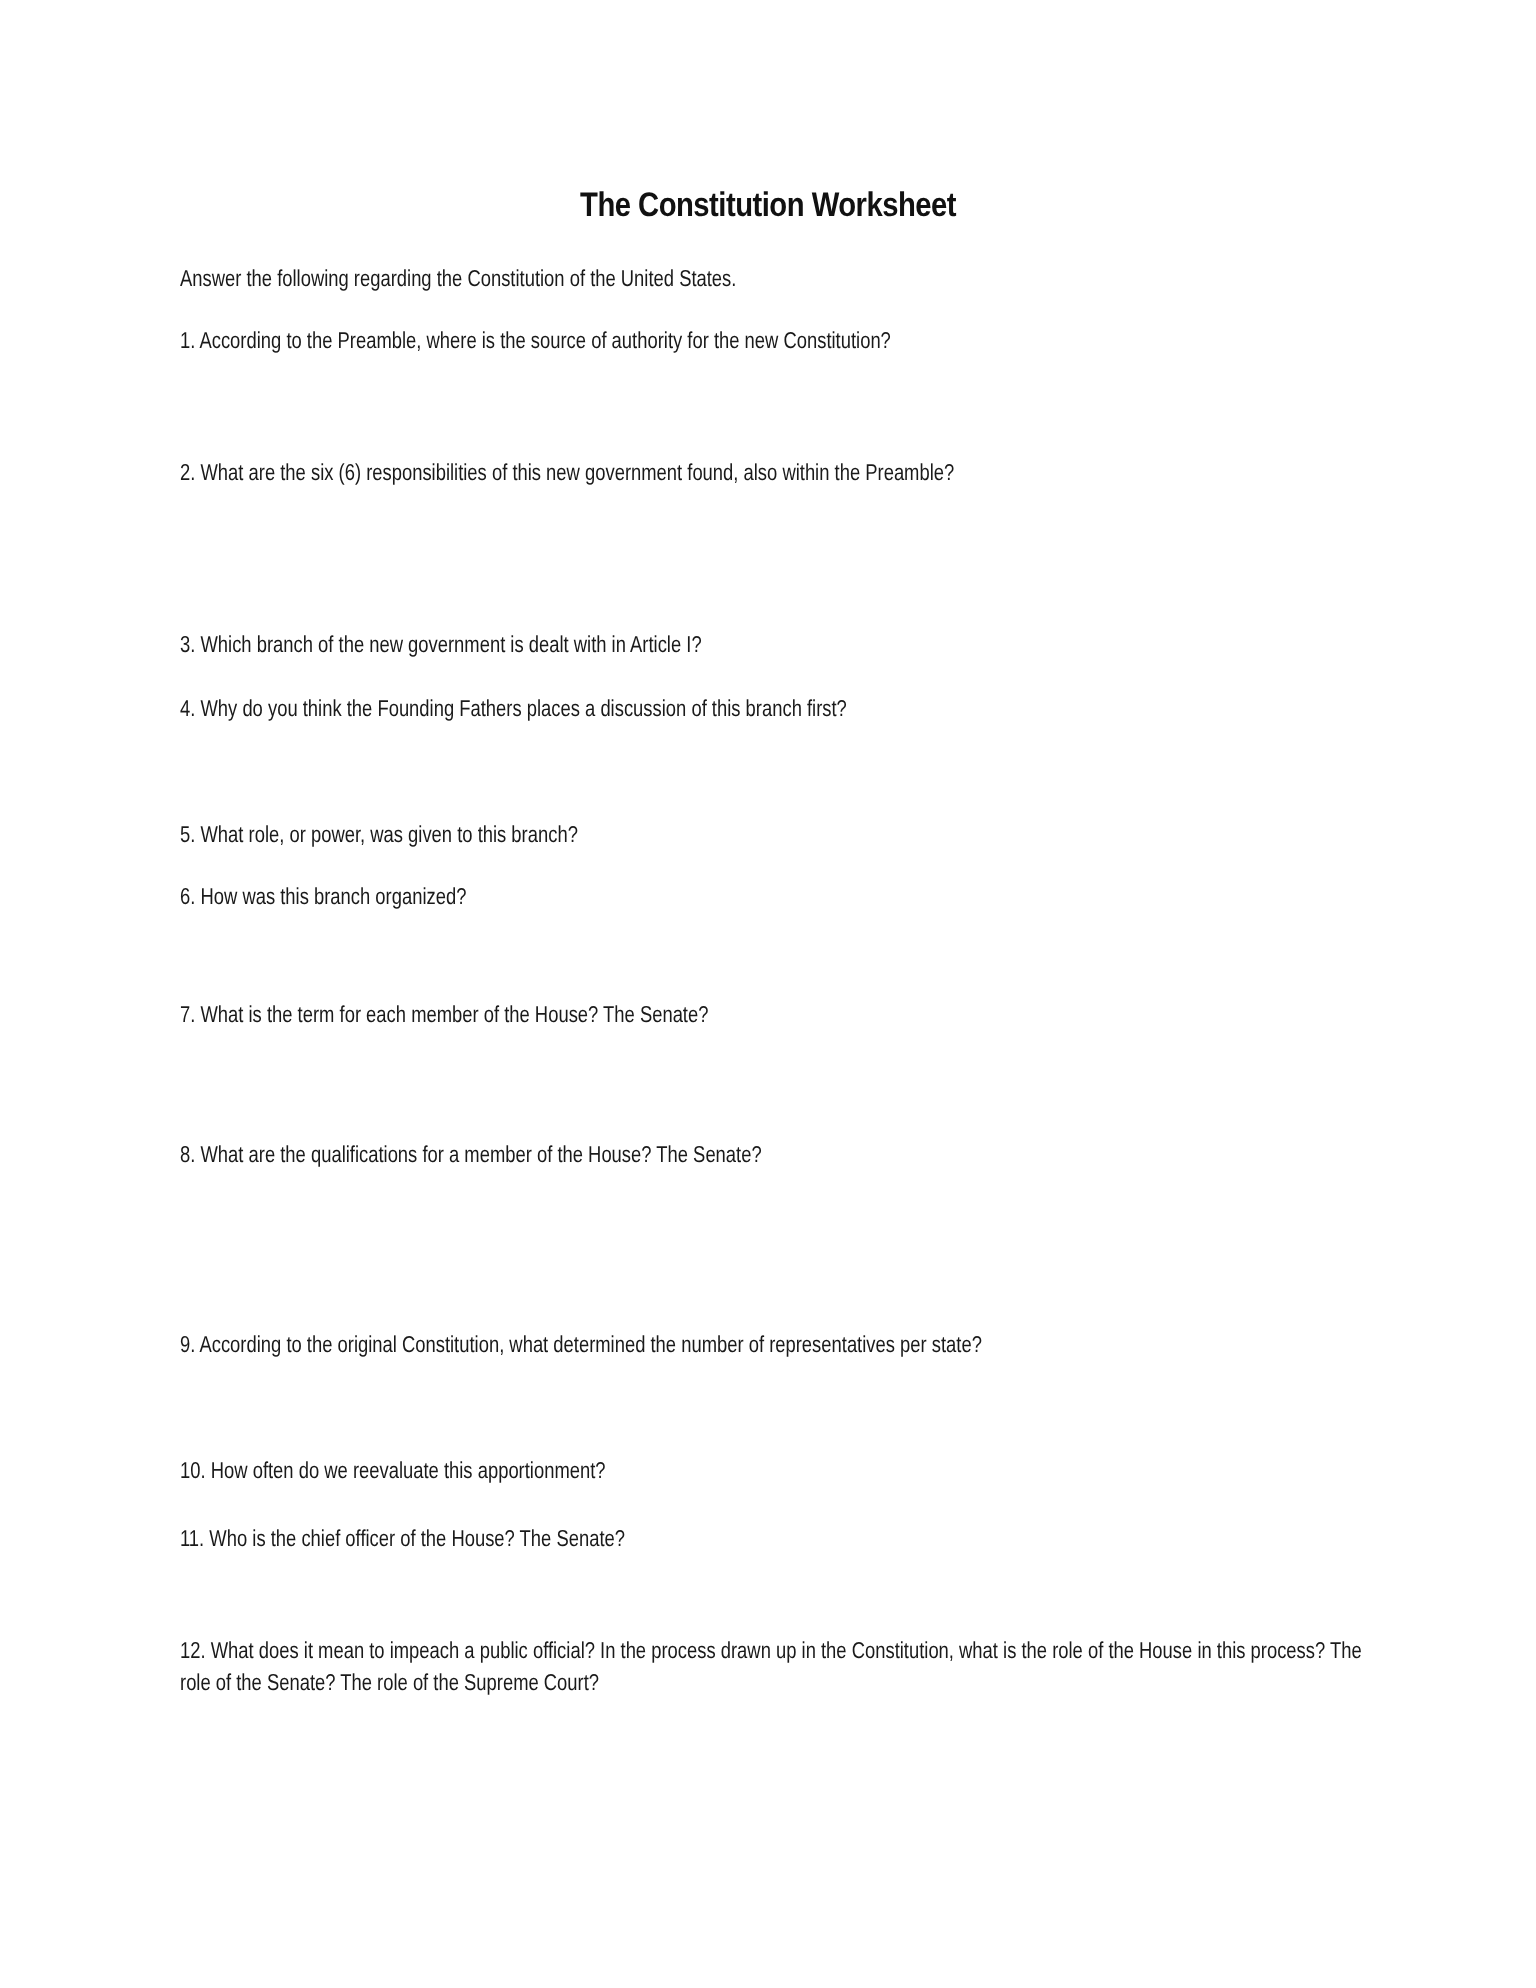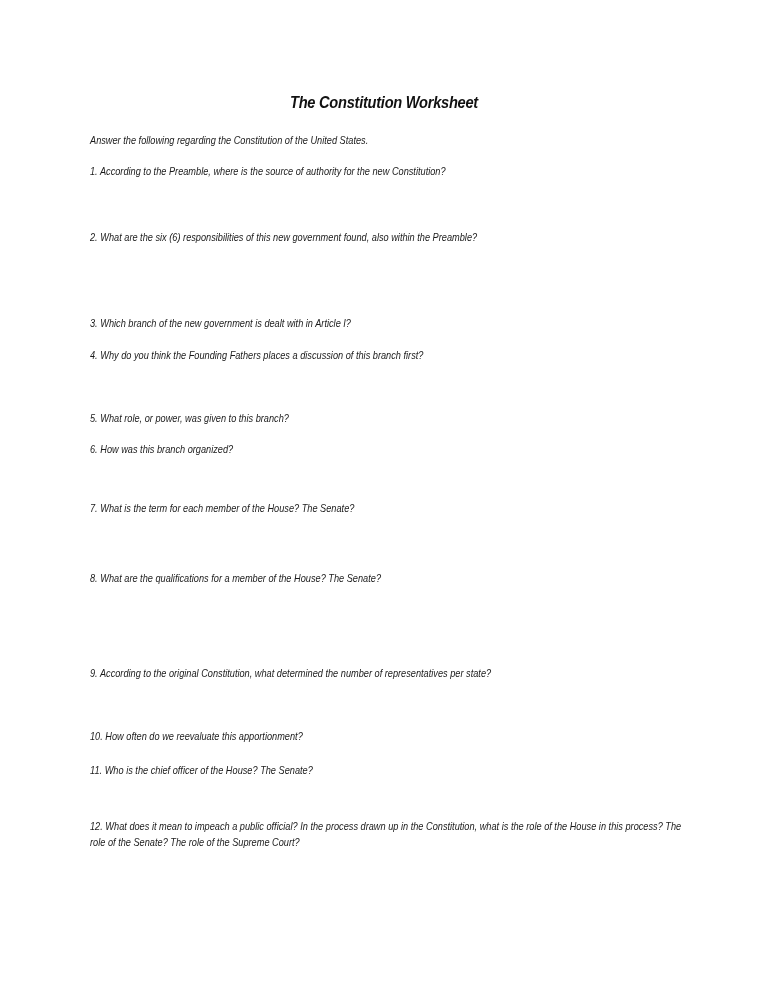--- a/index.html
+++ b/index.html
@@ -14,21 +14,20 @@
       overflow: hidden;
       font-family: "Liberation Sans Narrow", "Liberation Sans", sans-serif;
       color: #1a1a1a;
     }
     .page {
       position: absolute;
       left: 0; top: 0;
       width: 768px;
       height: 994px;
       background: #fff;
-      font-style: italic;
     }
     .title {
       position: absolute;
       top: 93px;
       left: 0;
       width: 768px;
       text-align: center;
       font-size: 17px;
       font-weight: bold;
       letter-spacing: -0.3px;

